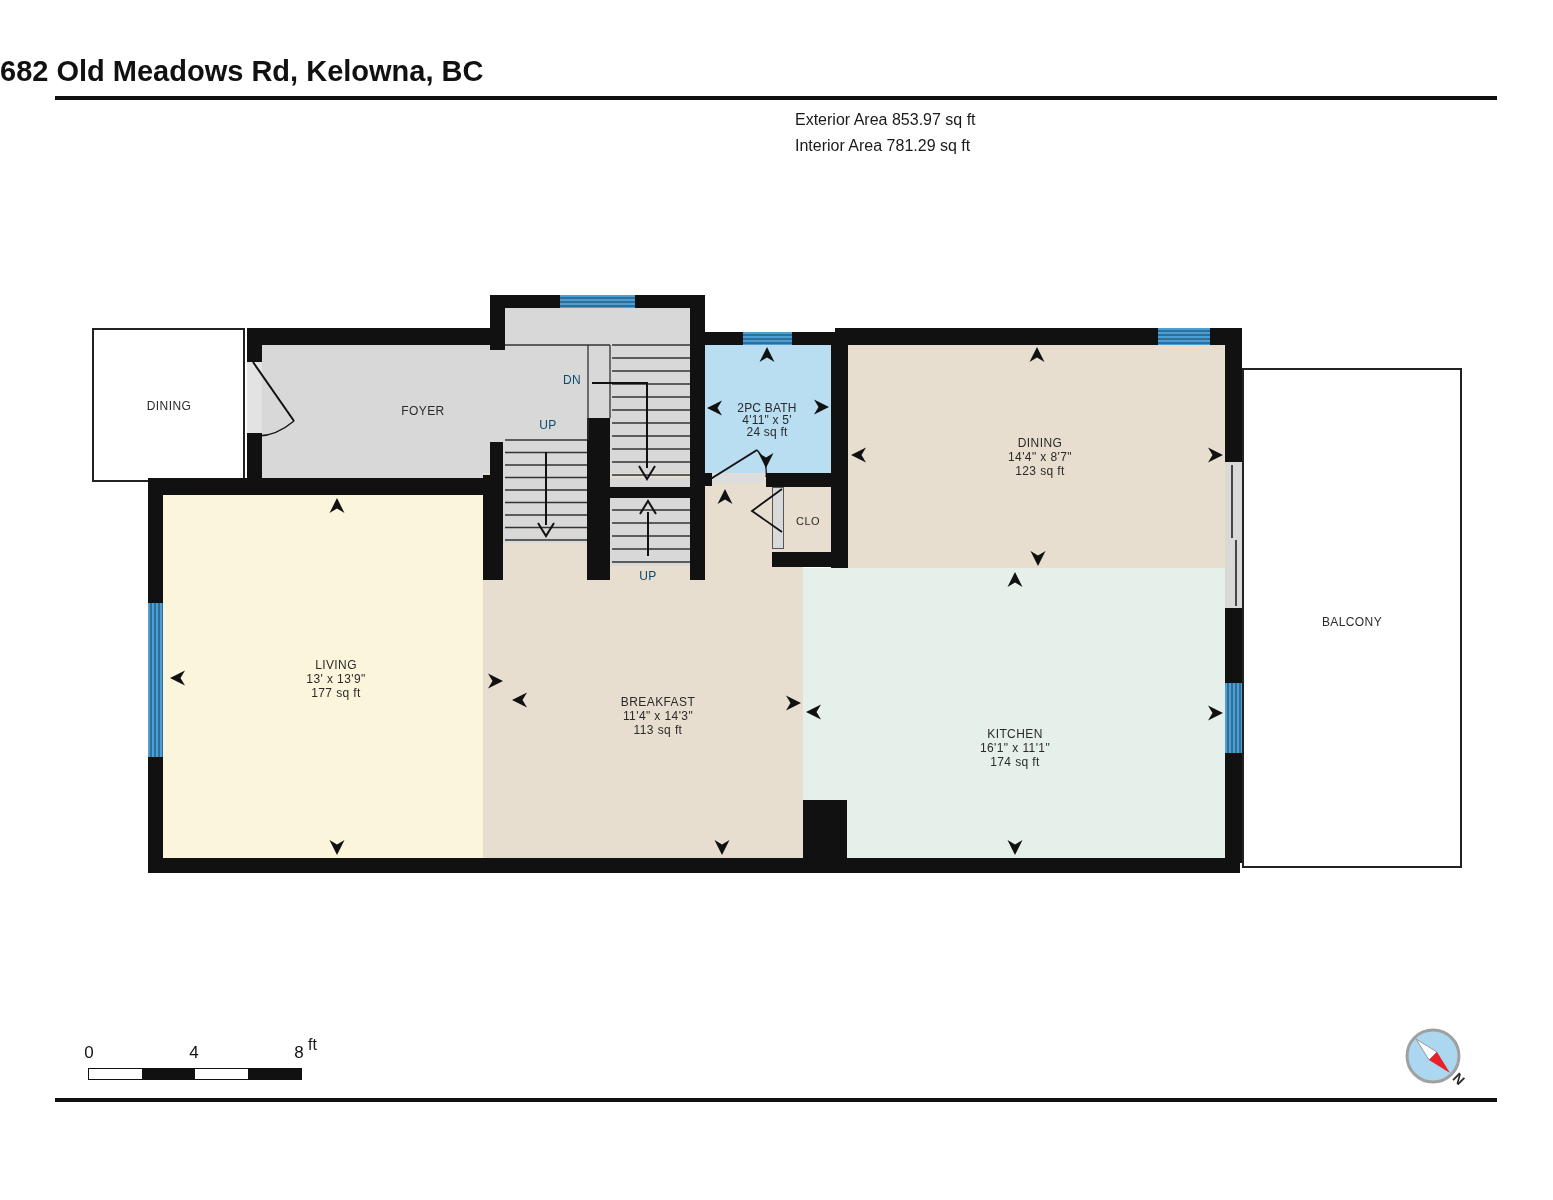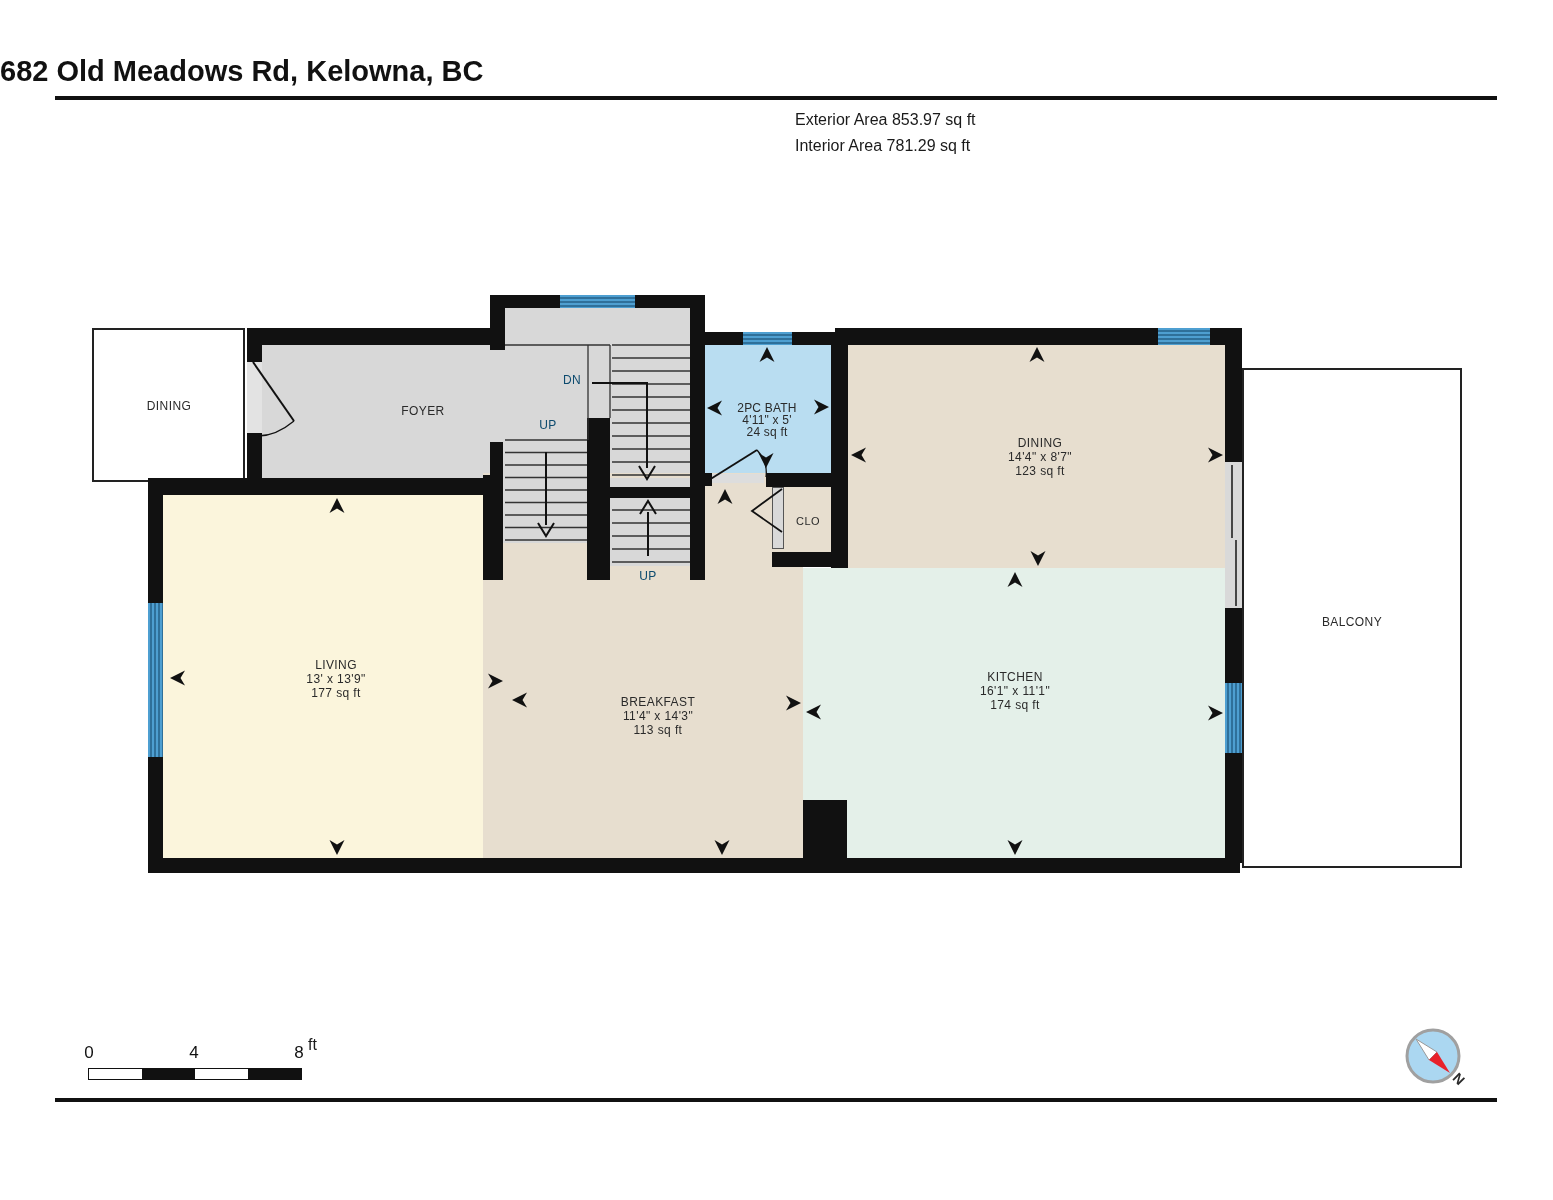--- a/index.html
+++ b/index.html
@@ -206,21 +206,21 @@
   <div class="lbl rlabel" style="left:336px;top:679px;">
     <div>LIVING</div>
     <div>13' x 13'9"</div>
     <div>177 sq ft</div>
   </div>
   <div class="lbl rlabel" style="left:658px;top:716px;">
     <div>BREAKFAST</div>
     <div>11'4" x 14'3"</div>
     <div>113 sq ft</div>
   </div>
-  <div class="lbl rlabel" style="left:1015px;top:691px;">
+  <div class="lbl rlabel" style="left:1015px;top:748px;">
     <div>KITCHEN</div>
     <div>16'1" x 11'1"</div>
     <div>174 sq ft</div>
   </div>
 
   <div class="lbl stairlbl" style="left:548px;top:425px;">UP</div>
   <div class="lbl stairlbl" style="left:572px;top:380px;">DN</div>
   <div class="lbl stairlbl" style="left:648px;top:576px;">UP</div>
 
   <div class="scale-num" style="left:89px;top:1043px;">0</div>

